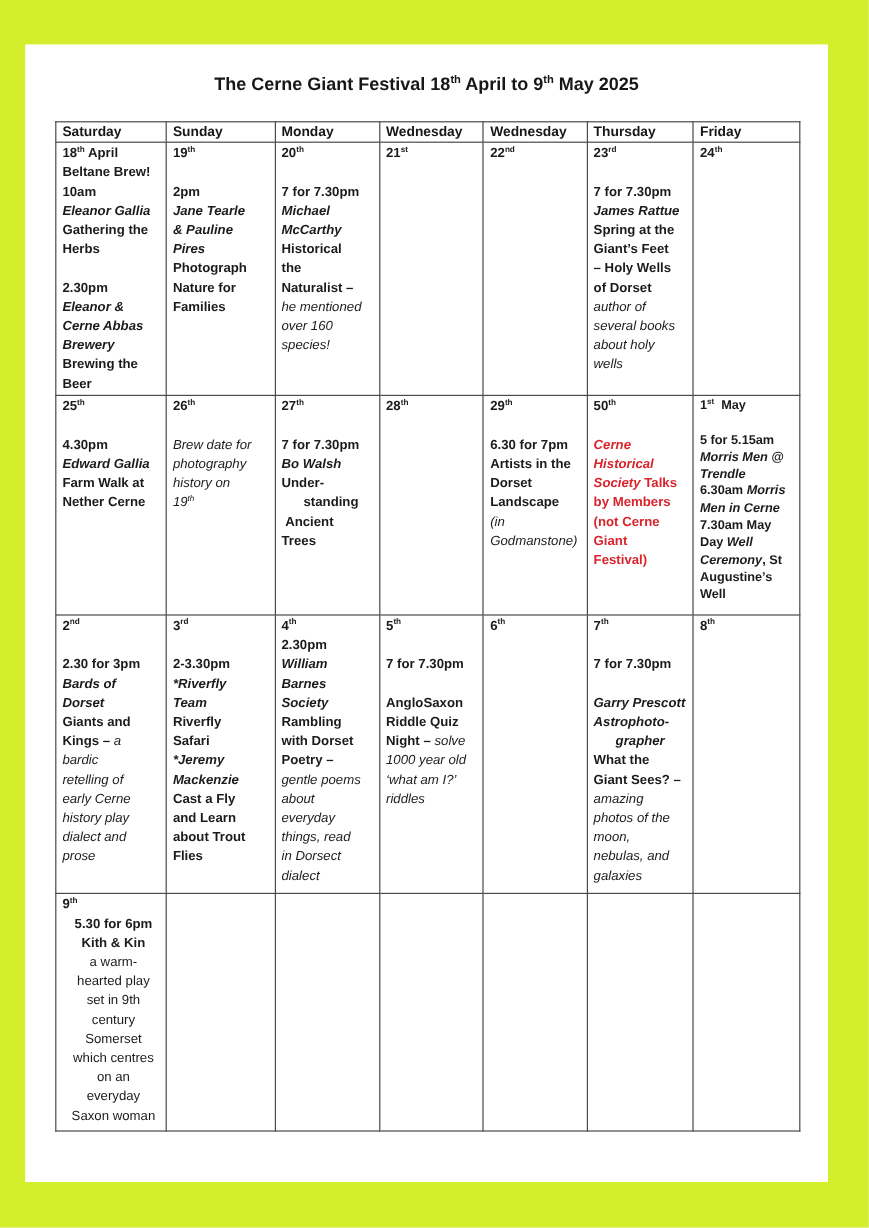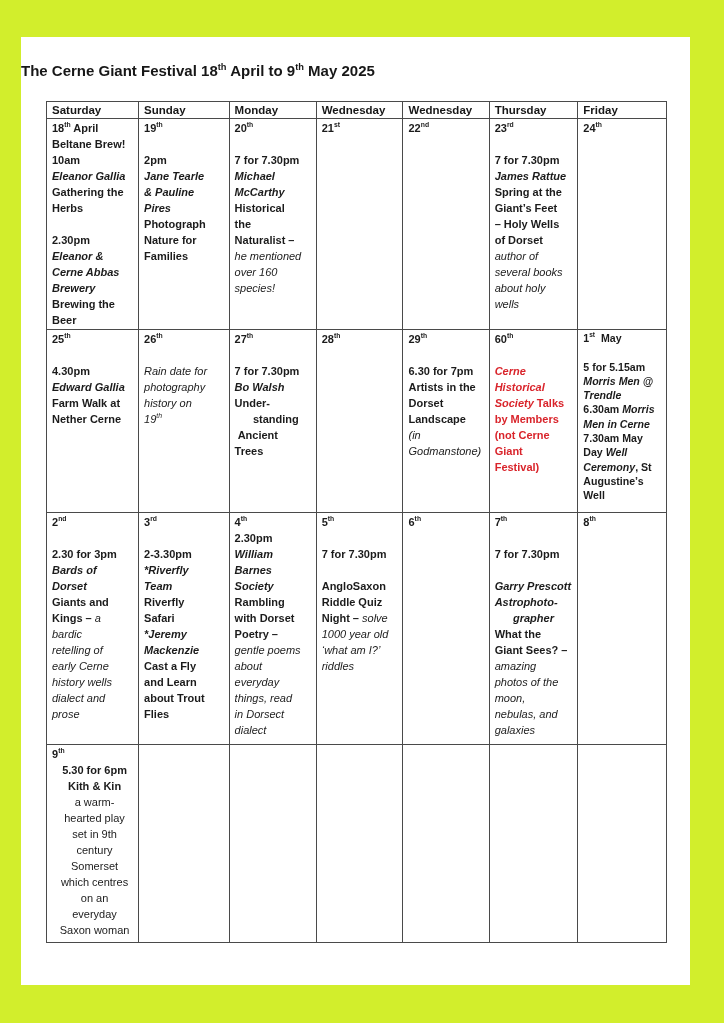--- a/index.html
+++ b/index.html
@@ -10,20 +10,21 @@
     position:relative;
     overflow:hidden;
   }
   .page{
     position:absolute;left:21px;top:37px;
     width:669px;height:948px;
     background:#ffffff;
   }
   .title{
     position:absolute;left:0;top:25px;width:100%;
+    text-align:center;
     font-size:15px;font-weight:700;color:#171717;
   }
   table.cal{
     position:absolute;left:25px;top:64px;
     width:621px;
     border-collapse:collapse;table-layout:fixed;
     background:#fff;
   }
   .cal th,.cal td{border:1px solid #4a4a4a;}
   .cal th{
@@ -144,21 +145,21 @@
             <div class="line"><span class="s-b">25</span><span class="s-b"><sup>th</sup></span></div>
             <div class="line">&nbsp;</div>
             <div class="line"><span class="s-b">4.30pm</span></div>
             <div class="line"><span class="s-bi">Edward Gallia</span></div>
             <div class="line"><span class="s-b">Farm Walk at</span></div>
             <div class="line"><span class="s-b">Nether Cerne</span></div>
           </td>
           <td>
             <div class="line"><span class="s-b">26</span><span class="s-b"><sup>th</sup></span></div>
             <div class="line">&nbsp;</div>
-            <div class="line"><span class="s-i">Rain date for</span></div>
+            <div class="line"><span class="s-i">Brew date for</span></div>
             <div class="line"><span class="s-i">photography</span></div>
             <div class="line"><span class="s-i">history on</span></div>
             <div class="line"><span class="s-i">19</span><span class="s-i"><sup>th</sup></span></div>
           </td>
           <td>
             <div class="line"><span class="s-b">27</span><span class="s-b"><sup>th</sup></span></div>
             <div class="line">&nbsp;</div>
             <div class="line"><span class="s-b">7 for 7.30pm</span></div>
             <div class="line"><span class="s-bi">Bo Walsh</span></div>
             <div class="line"><span class="s-b">Under-</span></div>
@@ -173,21 +174,21 @@
             <div class="line"><span class="s-b">29</span><span class="s-b"><sup>th</sup></span></div>
             <div class="line">&nbsp;</div>
             <div class="line"><span class="s-b">6.30 for 7pm</span></div>
             <div class="line"><span class="s-b">Artists in the</span></div>
             <div class="line"><span class="s-b">Dorset</span></div>
             <div class="line"><span class="s-b">Landscape</span></div>
             <div class="line"><span class="s-i">(in</span></div>
             <div class="line"><span class="s-i">Godmanstone)</span></div>
           </td>
           <td>
-            <div class="line"><span class="s-b">60</span><span class="s-b"><sup>th</sup></span></div>
+            <div class="line"><span class="s-b">50</span><span class="s-b"><sup>th</sup></span></div>
             <div class="line">&nbsp;</div>
             <div class="line"><span class="s-bi clr-red">Cerne</span></div>
             <div class="line"><span class="s-bi clr-red">Historical</span></div>
             <div class="line"><span class="s-bi clr-red">Society</span><span class="s-b clr-red"> Talks</span></div>
             <div class="line"><span class="s-b clr-red">by Members</span></div>
             <div class="line"><span class="s-b clr-red">(not Cerne</span></div>
             <div class="line"><span class="s-b clr-red">Giant</span></div>
             <div class="line"><span class="s-b clr-red">Festival)</span></div>
           </td>
           <td class="tight">
@@ -210,21 +211,21 @@
             <div class="line"><span class="s-b">2</span><span class="s-b"><sup>nd</sup></span></div>
             <div class="line">&nbsp;</div>
             <div class="line"><span class="s-b">2.30 for 3pm</span></div>
             <div class="line"><span class="s-bi">Bards of</span></div>
             <div class="line"><span class="s-bi">Dorset</span></div>
             <div class="line"><span class="s-b">Giants and</span></div>
             <div class="line"><span class="s-b">Kings – </span><span class="s-i">a</span></div>
             <div class="line"><span class="s-i">bardic</span></div>
             <div class="line"><span class="s-i">retelling of</span></div>
             <div class="line"><span class="s-i">early Cerne</span></div>
-            <div class="line"><span class="s-i">history wells</span></div>
+            <div class="line"><span class="s-i">history play</span></div>
             <div class="line"><span class="s-i">dialect and</span></div>
             <div class="line"><span class="s-i">prose</span></div>
           </td>
           <td>
             <div class="line"><span class="s-b">3</span><span class="s-b"><sup>rd</sup></span></div>
             <div class="line">&nbsp;</div>
             <div class="line"><span class="s-b">2-3.30pm</span></div>
             <div class="line"><span class="s-bi">*Riverfly</span></div>
             <div class="line"><span class="s-bi">Team</span></div>
             <div class="line"><span class="s-b">Riverfly</span></div>

